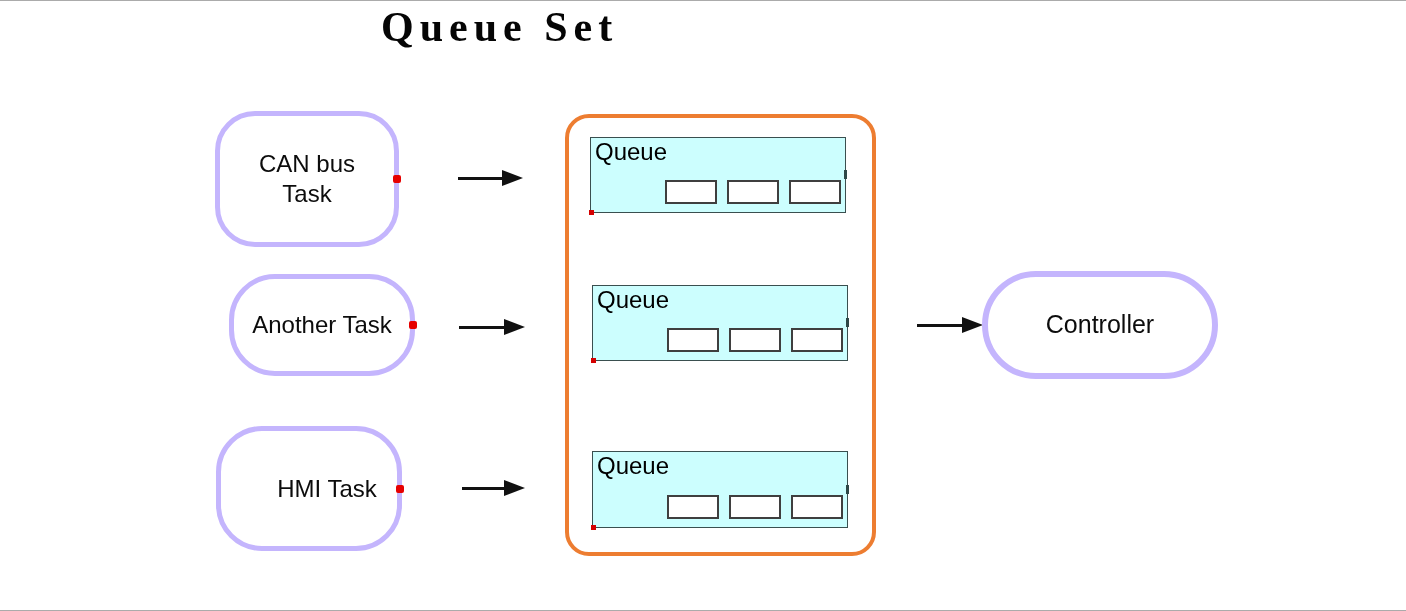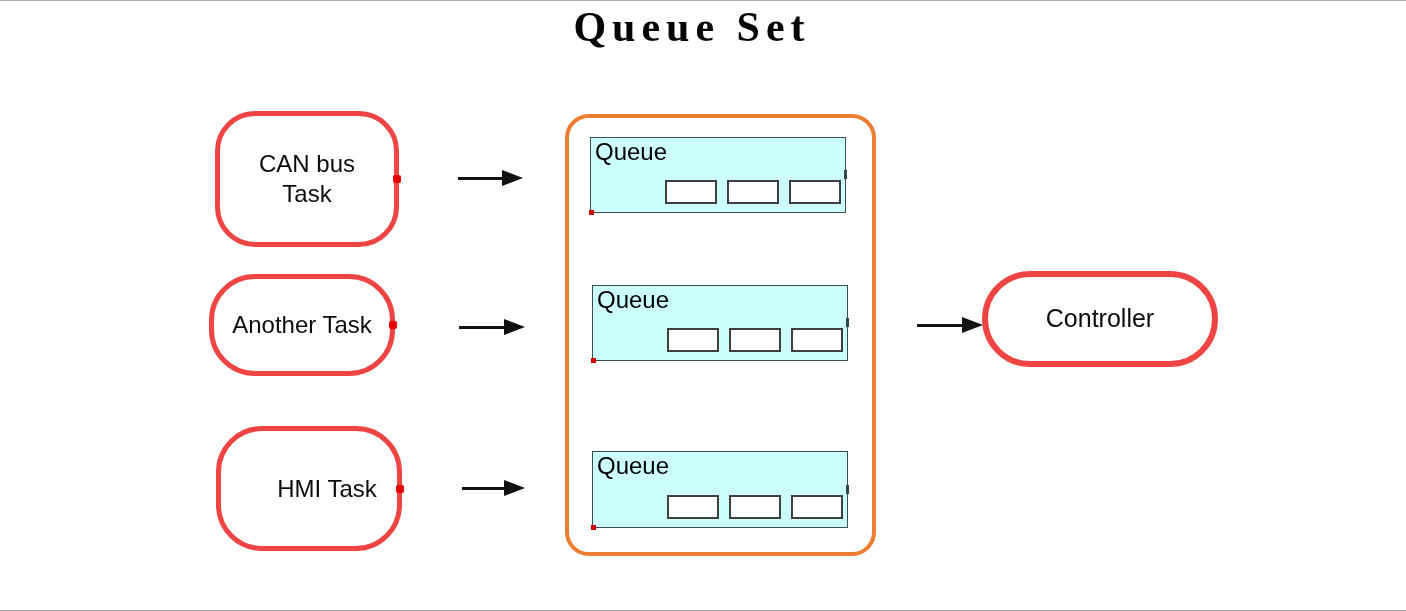--- a/index.html
+++ b/index.html
@@ -9,47 +9,47 @@
     width:1406px; height:611px;
     background:#ffffff;
     border-top:1px solid #ababab;
     border-bottom:1px solid #ababab;
     font-family:"Liberation Sans", sans-serif;
     overflow:hidden;
   }
 
   
   .title {
-    position:absolute; left:392px; top:1px; width:600px;
-    text-align:center;
+    position:absolute; left:381px; top:1px; width:600px;
+    text-align:left;
     font-family:"Liberation Serif", serif;
     font-weight:bold;
     font-size:42px;
     letter-spacing:6px;
     color:#050505;
     line-height:50px;
     white-space:nowrap;
   }
 
   
   .node {
     position:absolute;
     background:#ffffff;
-    border:5px solid #ef4444;
+    border:5px solid #c4b5fd;
     display:flex; align-items:center; justify-content:center;
     text-align:center;
   }
   .node-label { font-size:24px; color:#0c0c0c; line-height:1.25; }
   .node-label span { display:block; }
 
   .t1 { left:215px; top:110px; width:184px; height:136px; border-radius:40px; }
-  .t2 { left:209px; top:273px; width:186px; height:102px; border-radius:46px; }
+  .t2 { left:229px; top:273px; width:186px; height:102px; border-radius:46px; }
   .t3 { left:216px; top:425px; width:186px; height:125px; border-radius:46px;padding-left:36px; }
 
-  .controller { left:982px; top:270px; width:236px; height:96px; border-radius:54px; border-width:6px; }
+  .controller { left:982px; top:270px; width:236px; height:108px; border-radius:54px; border-width:6px; }
   .controller .node-label { font-size:25px; }
 
   .edge-dot {
     position:absolute; right:-7px; top:calc(50% - 4px);
     width:8px; height:8px; background:#e60000; border-radius:2px;
   }
 
   
   .queue-set {
     position:absolute; left:565px; top:113px; width:311px; height:442px;

